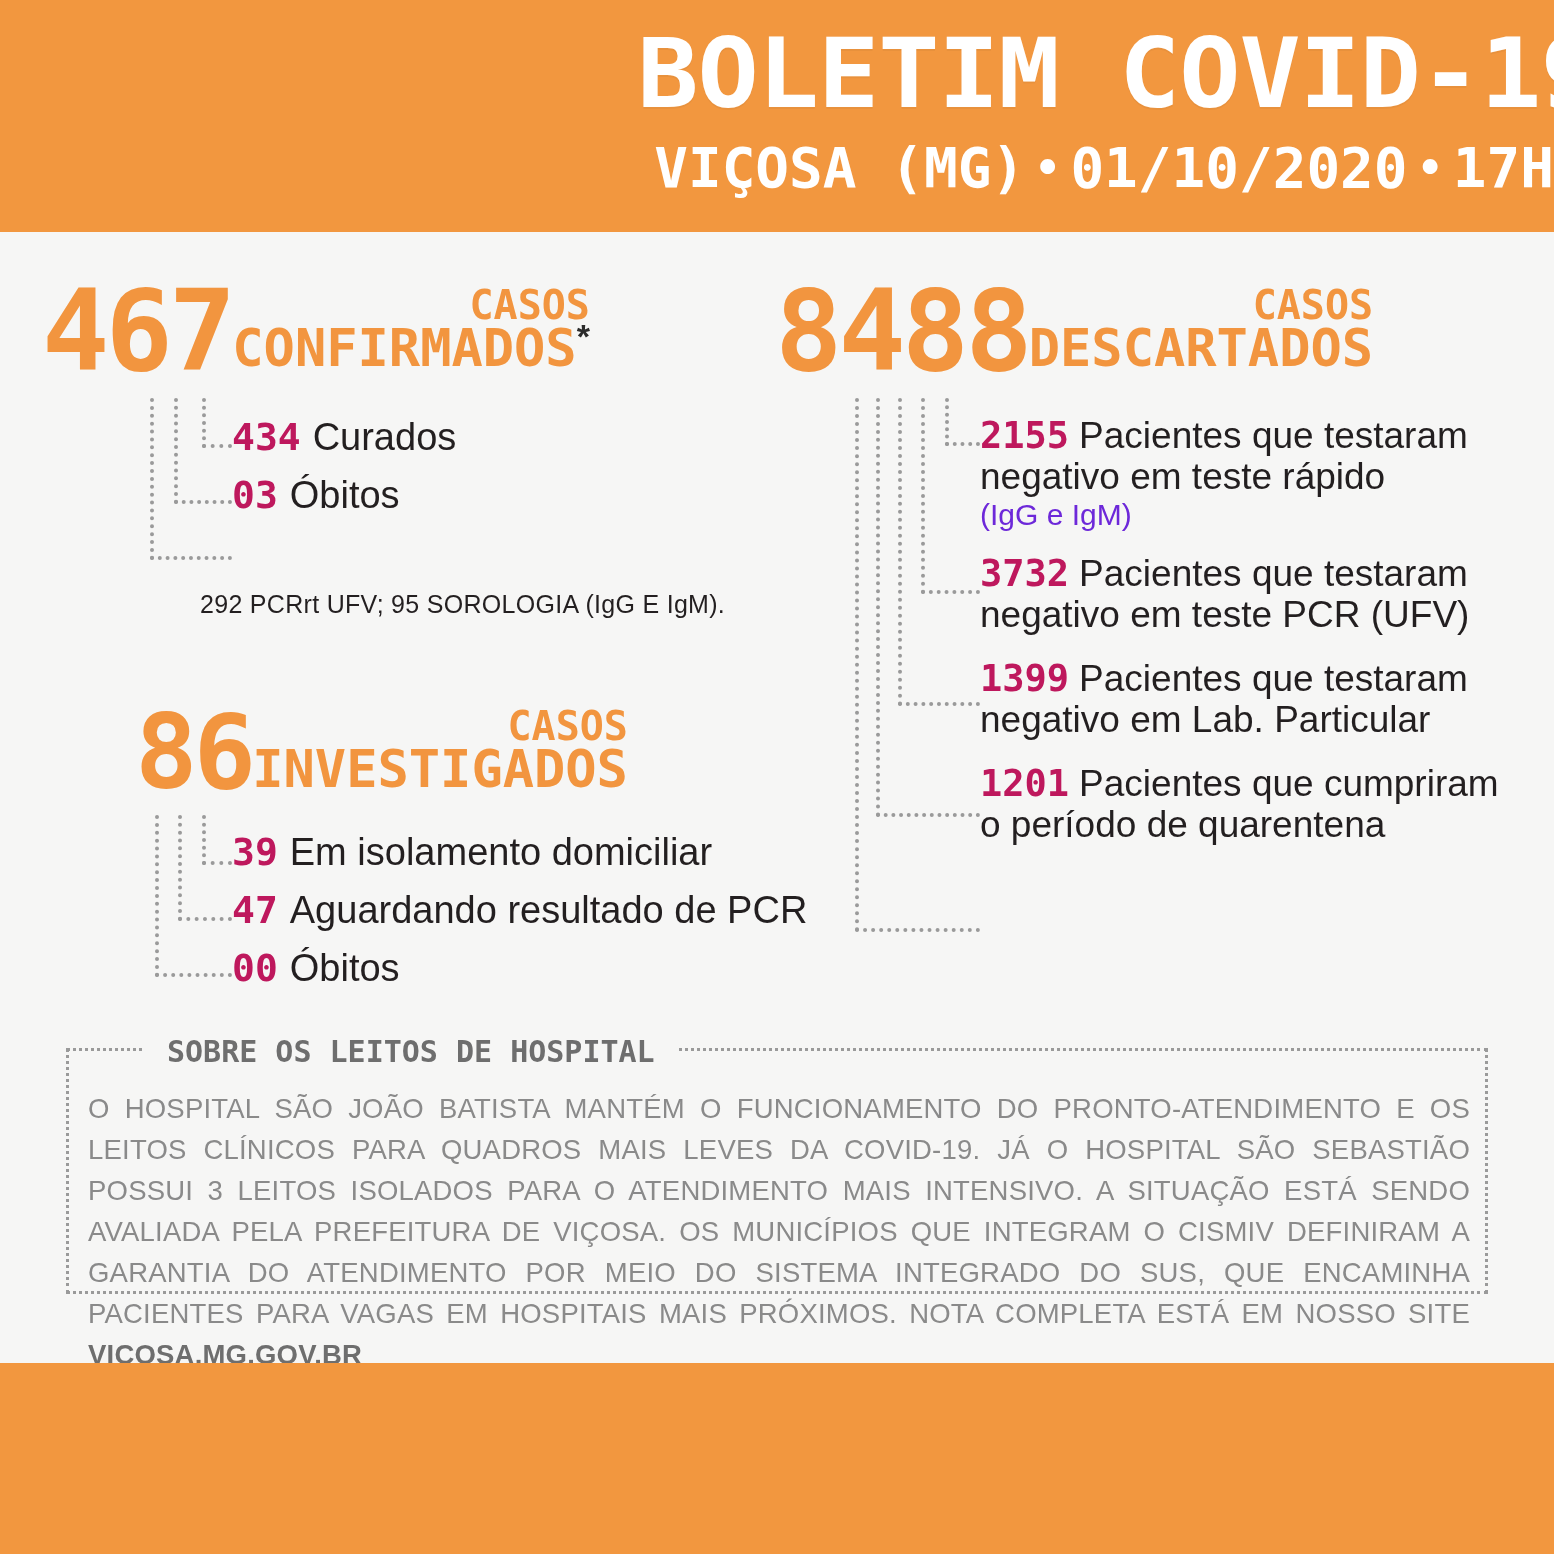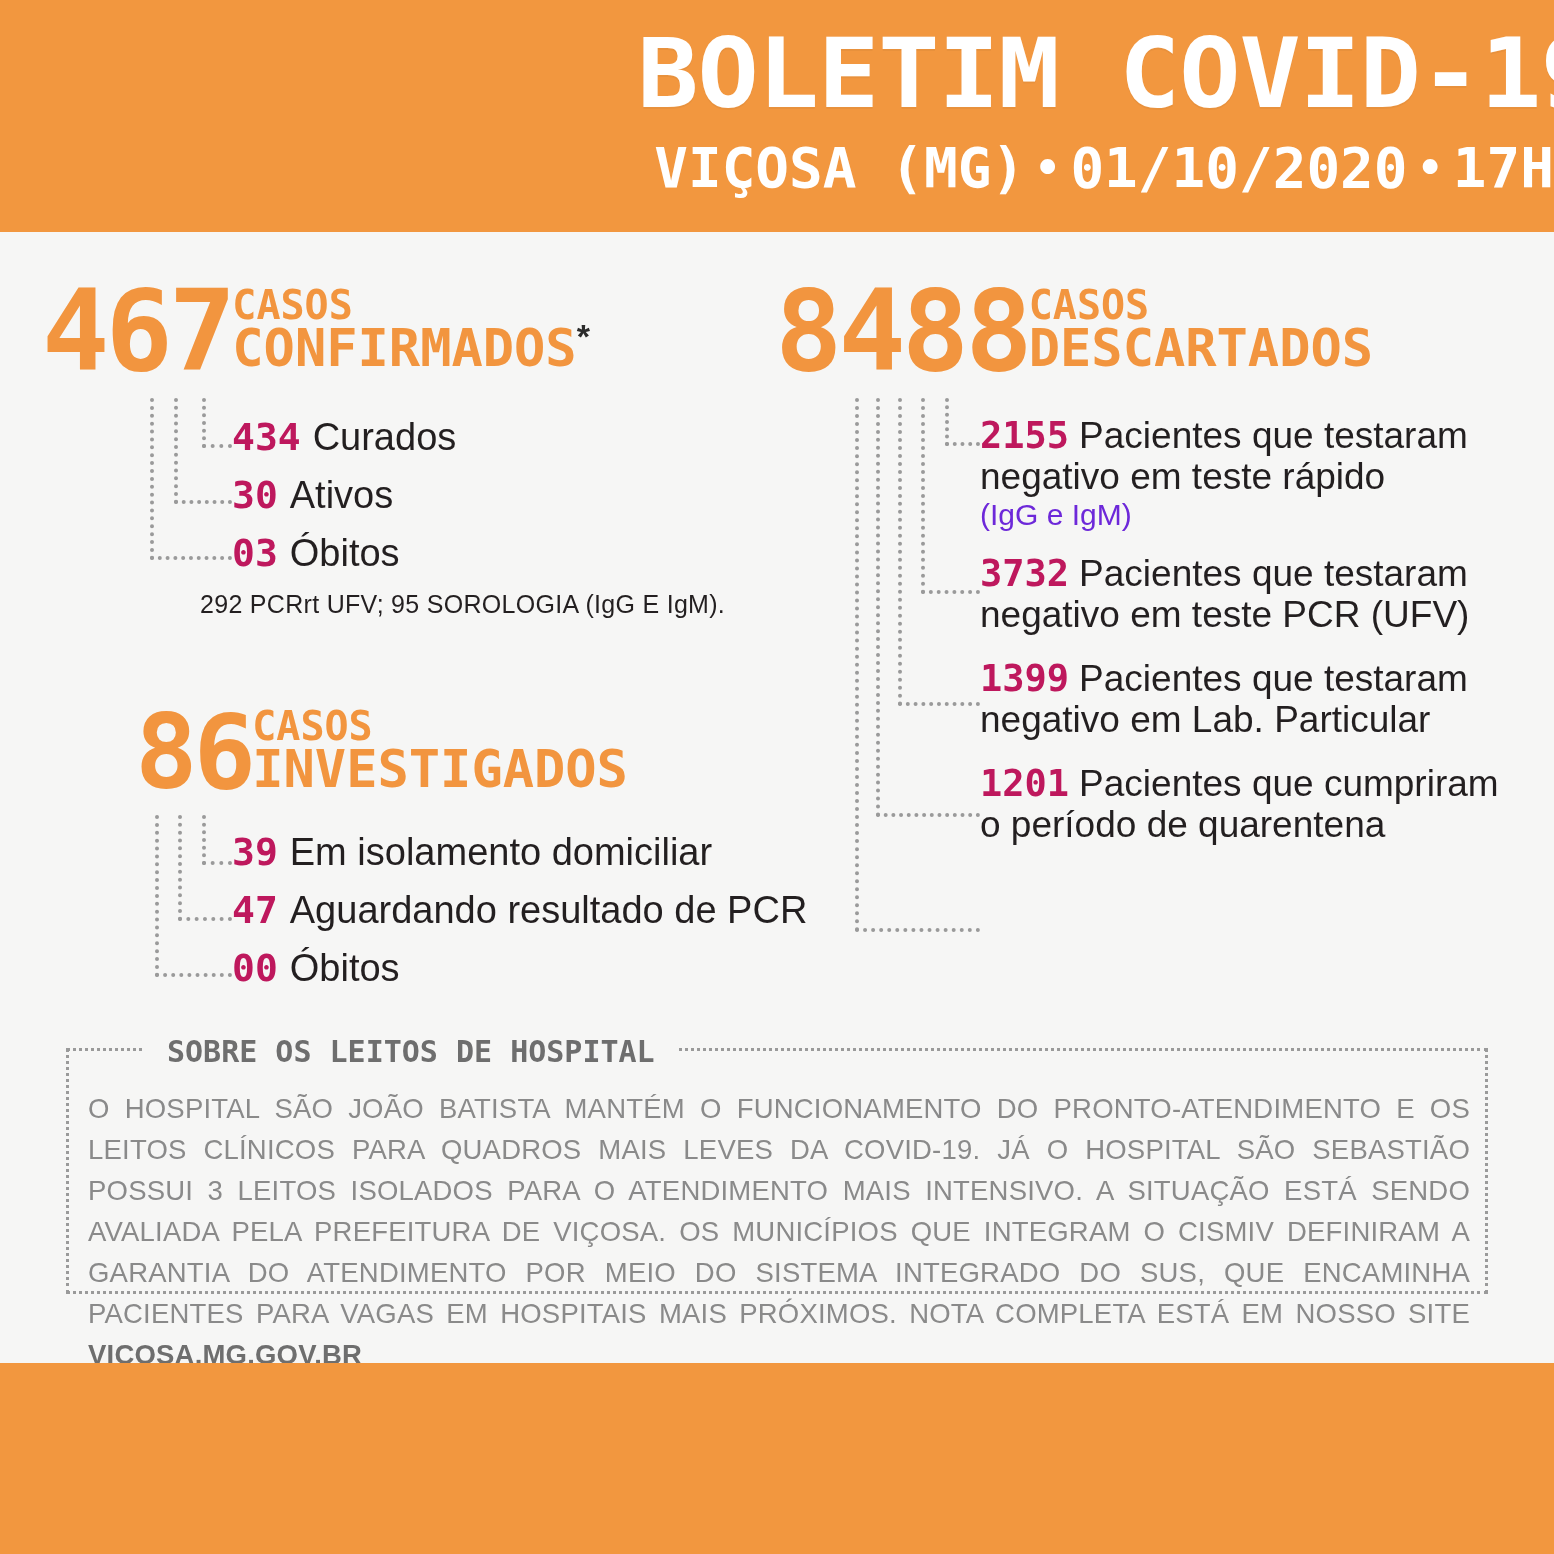--- a/index.html
+++ b/index.html
@@ -43,21 +43,21 @@
     font-family: "DejaVu Sans Mono", monospace;
     font-weight: bold;
     font-size: 56px;
     line-height: 1;
     margin-top: 18px;
     transform: scaleX(1.0);
   }
   .header-sub .dot { font-size: 42px; vertical-align: 5px; padding: 0 10px; }
 
   
-  .big-block { position: absolute; }
+  .big-block { position: absolute; text-align: right; }
 
   .big-num {
     display: inline-block;
     vertical-align: top;
     font-family: "DejaVu Sans Mono", monospace;
     font-weight: bold;
     color: #f2953f;
     letter-spacing: -4px;
     line-height: 0.92;
   }
@@ -219,24 +219,20 @@
   <div class="elbow" style="left:202px; top:398px; width:30px; height:50px;"></div>
   <div class="elbow" style="left:174px; top:398px; width:58px; height:106px;"></div>
   <div class="elbow" style="left:150px; top:398px; width:82px; height:162px;"></div>
 
   <div class="rows rows-left" id="rows-confirmed">
     <div class="row">
       <span class="num">434</span>
       <span class="txt">Curados</span>
     </div>
     <div class="row">
-      <span class="num">30</span>
-      <span class="txt">Ativos</span>
-    </div>
-    <div class="row">
       <span class="num">03</span>
       <span class="txt">Óbitos</span>
     </div>
   </div>
 
   <div id="footnote">
     <div>292 PCRrt UFV; 95  SOROLOGIA (IgG E IgM).</div>
   </div>
 
   <div class="big-block" id="block-investigated">

